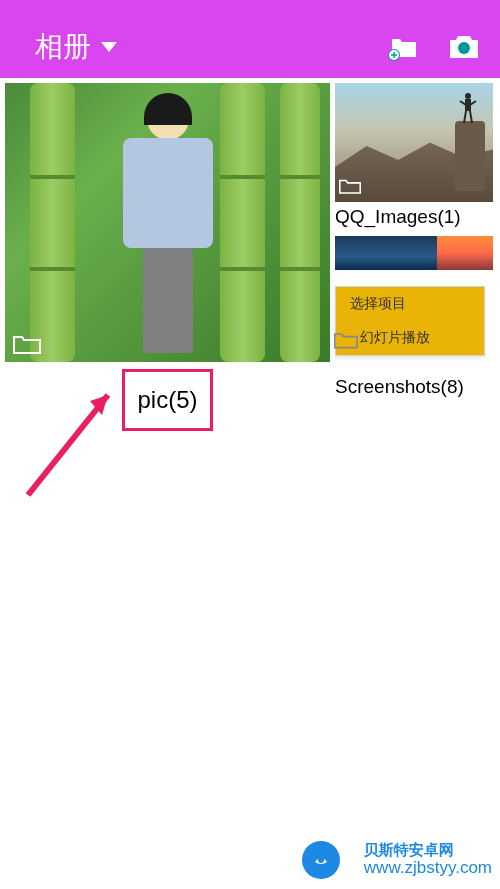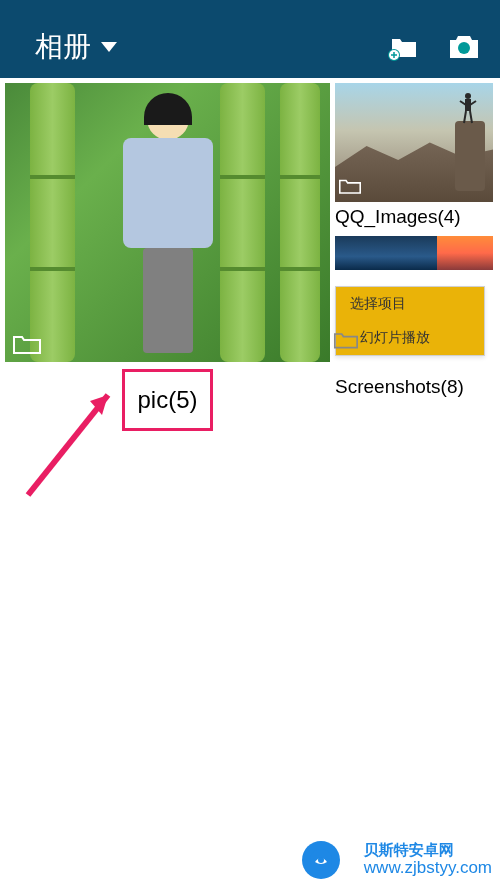--- a/index.html
+++ b/index.html
@@ -5,21 +5,21 @@
     * { margin: 0; padding: 0; box-sizing: border-box; }
     body {
       width: 500px;
       height: 889px;
       background: #ffffff;
       font-family: sans-serif;
       position: relative;
       overflow: hidden;
     }
     .header {
-      background: #0c4a6e;
+      background: #d946ef;
       height: 78px;
       display: flex;
       align-items: center;
       padding: 16px 20px 0 35px;
       justify-content: space-between;
     }
     .header-left {
       display: flex;
       align-items: center;
       gap: 10px;
@@ -329,21 +329,21 @@
             <path d="M2 10 L8 14 M18 10 L12 14" stroke="#2a2a2a" stroke-width="2"></path>
             <path d="M8 20 L6 32 M12 20 L14 32" stroke="#2a2a2a" stroke-width="2"></path>
           </svg>
         </div>
         <div class="folder-badge" style="bottom:4px;left:4px;">
           <svg width="22" height="16" viewBox="0 0 28 20">
             <path d="M1 3 L9 3 L11 6 L27 6 L27 19 L1 19 Z" fill="none" stroke="#ffffff" stroke-width="2"></path>
           </svg>
         </div>
       </div>
-      <div class="album-small-label">QQ_Images(4)</div>
+      <div class="album-small-label">QQ_Images(1)</div>
     </div>
 
     <div class="screenshots-thumb">
       <div class="thumb-half1"></div>
       <div class="thumb-half2"></div>
     </div>
 
     <div class="context-menu">
       <div class="menu-item">选择项目</div>
       <div class="menu-item" style="padding-left:24px;">幻灯片播放</div>

